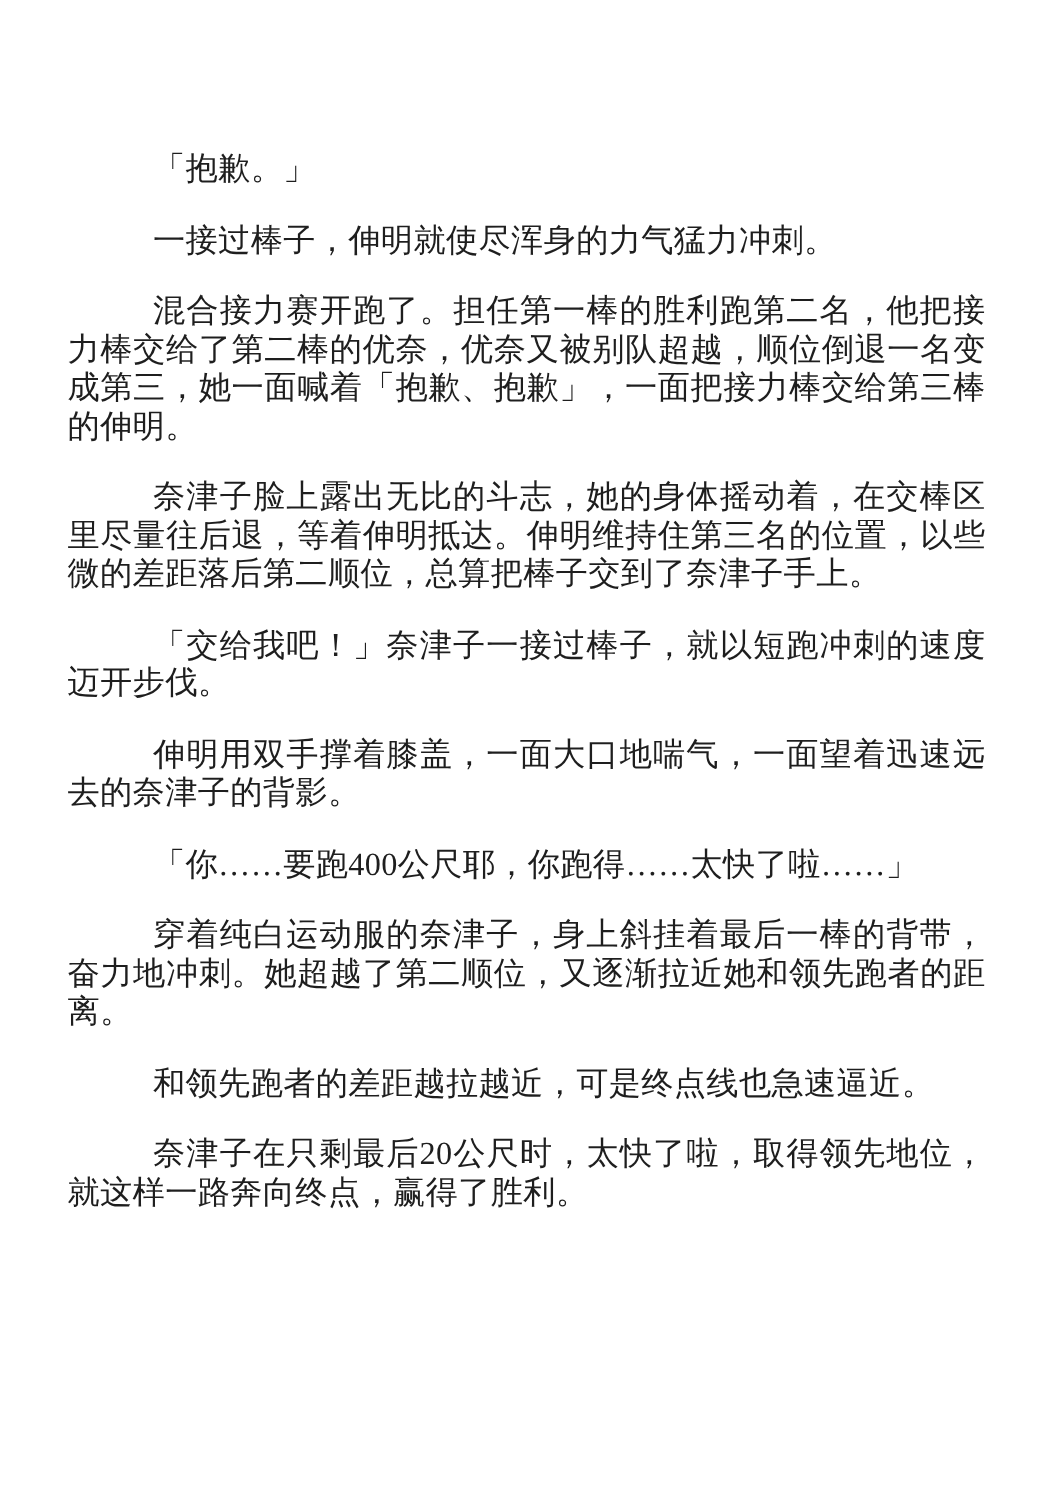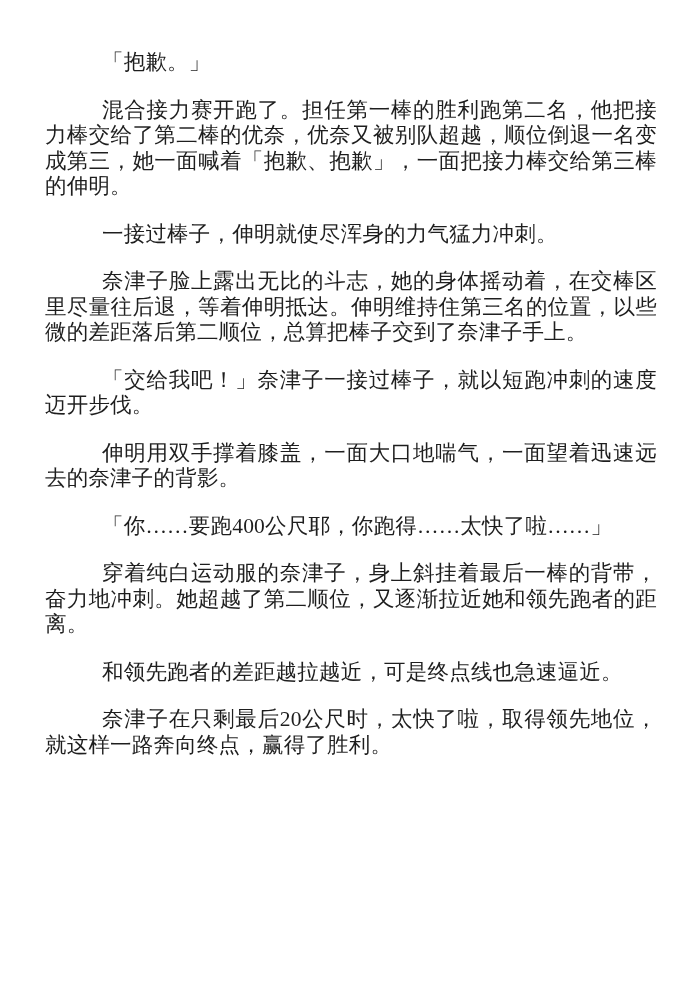--- a/index.html
+++ b/index.html
@@ -9,21 +9,21 @@
   body {
     width: 700px;
     height: 992px;
     background: #ffffff;
     overflow: hidden;
   }
   .page {
     box-sizing: border-box;
     width: 700px;
     height: 992px;
-    padding: 50px 43px 0 45px;
+    padding: 100px 43px 0 45px;
     background: #ffffff;
   }
   .para {
     font-family: "Liberation Serif", "DejaVu Serif", serif;
     font-size: 21.5px;
     line-height: 25.5px;
     letter-spacing: 0.2px;
     color: #1e1e1e;
     text-align: justify;
     text-indent: 57px;
@@ -32,22 +32,22 @@
   }
   .para:last-child {
     margin-bottom: 0;
   }
 </style>
 </head>
 <body>
 
 <div class="page">
   <p class="para">「抱歉。」</p>
+  <p class="para">一接过棒子，伸明就使尽浑身的力气猛力冲刺。</p>
   <p class="para">混合接力赛开跑了。担任第一棒的胜利跑第二名，他把接力棒交给了第二棒的优奈，优奈又被别队超越，顺位倒退一名变成第三，她一面喊着「抱歉、抱歉」，一面把接力棒交给第三棒的伸明。</p>
-  <p class="para">一接过棒子，伸明就使尽浑身的力气猛力冲刺。</p>
   <p class="para">奈津子脸上露出无比的斗志，她的身体摇动着，在交棒区里尽量往后退，等着伸明抵达。伸明维持住第三名的位置，以些微的差距落后第二顺位，总算把棒子交到了奈津子手上。</p>
   <p class="para">「交给我吧！」奈津子一接过棒子，就以短跑冲刺的速度迈开步伐。</p>
   <p class="para">伸明用双手撑着膝盖，一面大口地喘气，一面望着迅速远去的奈津子的背影。</p>
   <p class="para">「你……要跑400公尺耶，你跑得……太快了啦……」</p>
   <p class="para">穿着纯白运动服的奈津子，身上斜挂着最后一棒的背带，奋力地冲刺。她超越了第二顺位，又逐渐拉近她和领先跑者的距离。</p>
   <p class="para">和领先跑者的差距越拉越近，可是终点线也急速逼近。</p>
   <p class="para">奈津子在只剩最后20公尺时，太快了啦，取得领先地位，就这样一路奔向终点，赢得了胜利。</p>
 </div>
 
 </body></html>

